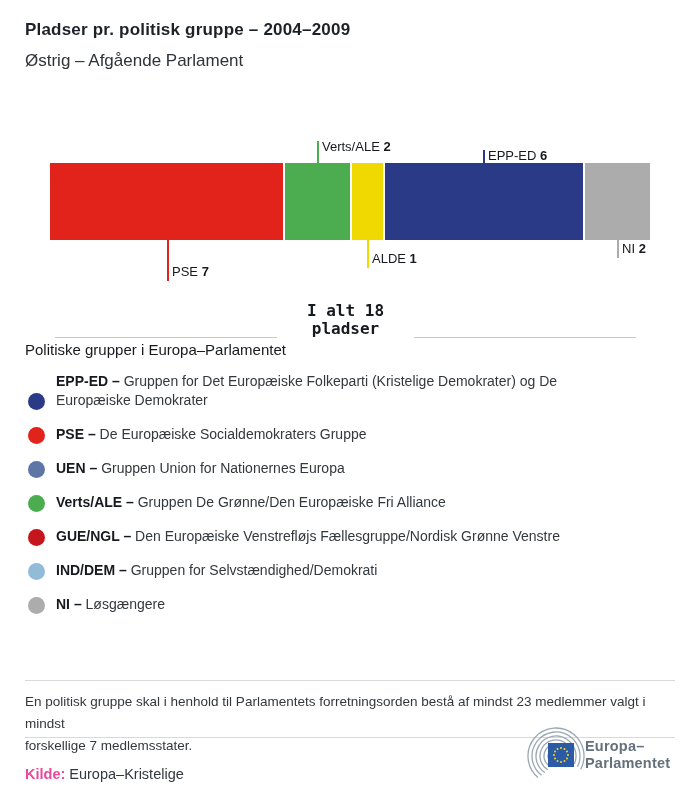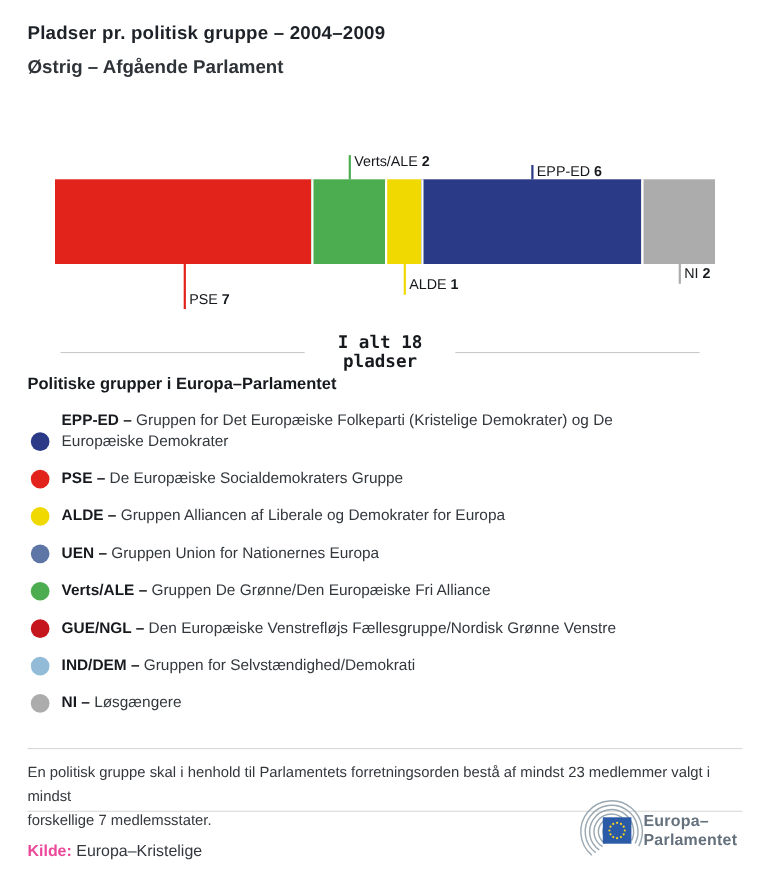--- a/index.html
+++ b/index.html
@@ -6,42 +6,42 @@
   body{
     font-family:"Liberation Sans","DejaVu Sans",sans-serif;
     color:#1d2228;
     width:700px;height:802px;position:relative;overflow:hidden;
     -webkit-font-smoothing:antialiased;
   }
   .abs{position:absolute;}
 
   
   .title{left:25px;top:20px;font-size:17px;font-weight:700;color:#1d2228;letter-spacing:.2px;}
-  .subtitle{left:25px;top:51px;font-size:17px;font-weight:700;color:#2e3338;}
+  .subtitle{left:25px;top:51px;font-size:17px;font-weight:400;color:#2e3338;}
 
   
   #chart-layer{left:50px;top:120px;width:600px;height:175px;}
   #seat-bar{position:absolute;left:0;top:43px;width:600px;height:77px;}
   .seg{position:absolute;top:0;height:77px;box-sizing:border-box;}
   .seg + .seg{border-left:2px solid #fff;}
   .callout-tick{position:absolute;width:1.5px;}
   .callout-label{position:absolute;font-size:13px;color:#16191d;white-space:nowrap;line-height:15px;}
   .callout-label b{font-weight:700;}
 
   
-  .total-wrap{left:55px;top:302px;width:581px;display:flex;align-items:center;}
+  .total-wrap{left:55px;top:302px;width:581px;display:flex;align-items:flex-end;}
   .total-rule{flex:1;height:1px;background:#c9c9c9;}
   .total-text{
     margin:0 30px;text-align:center;
     font-family:"DejaVu Sans Mono","Liberation Mono",monospace;
     font-weight:700;font-size:16px;line-height:18px;color:#16191d;
   }
 
   
-  .legend-heading{left:25px;top:341px;font-size:15px;font-weight:700;color:#16191d;}
+  .legend-heading{left:25px;top:341px;font-size:15px;font-weight:400;color:#16191d;}
   #legend-list{left:25px;top:372px;width:602px;}
   .legend-item{display:flex;align-items:flex-end;margin-bottom:15px;}
   .legend-dot{width:17px;height:17px;border-radius:50%;flex:0 0 17px;margin:1px 11px 0 3px;}
   .legend-text{font-size:14px;line-height:19px;color:#33383d;}
   .legend-text b{color:#16191d;font-weight:700;}
 
   
   .rule{left:25px;width:650px;height:1px;background:#d9d9d9;}
   #rule-top{top:680px;}
   #rule-bottom{top:737px;}
@@ -93,24 +93,20 @@
   <div class="legend-item">
     <span class="legend-dot" style="background: rgb(42, 58, 135);"></span>
     <span class="legend-text"><b>EPP-ED –</b> <span>Gruppen for Det Europæiske Folkeparti (Kristelige Demokrater) og De Europæiske Demokrater</span></span>
   </div>
 
   <div class="legend-item">
     <span class="legend-dot" style="background: rgb(226, 35, 27);"></span>
     <span class="legend-text"><b>PSE –</b> <span>De Europæiske Socialdemokraters Gruppe</span></span>
   </div>
 
-  <div class="legend-item">
-    <span class="legend-dot" style="background: rgb(239, 217, 0);"></span>
-    <span class="legend-text"><b>ALDE –</b> <span>Gruppen Alliancen af Liberale og Demokrater for Europa</span></span>
-  </div>
 
   <div class="legend-item">
     <span class="legend-dot" style="background: rgb(94, 118, 165);"></span>
     <span class="legend-text"><b>UEN –</b> <span>Gruppen Union for Nationernes Europa</span></span>
   </div>
 
   <div class="legend-item">
     <span class="legend-dot" style="background: rgb(75, 173, 80);"></span>
     <span class="legend-text"><b>Verts/ALE –</b> <span>Gruppen De Grønne/Den Europæiske Fri Alliance</span></span>
   </div>

